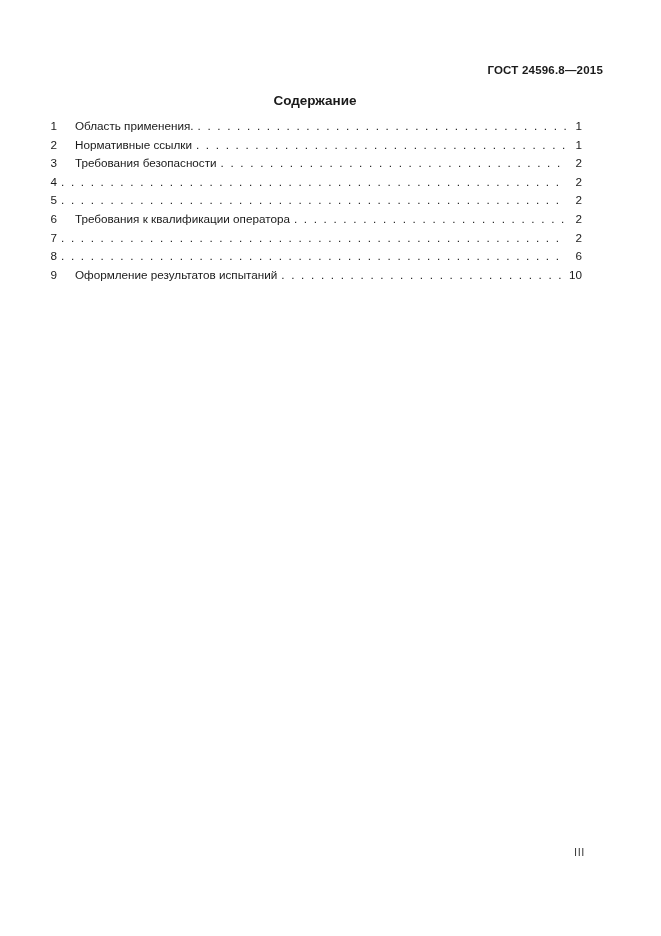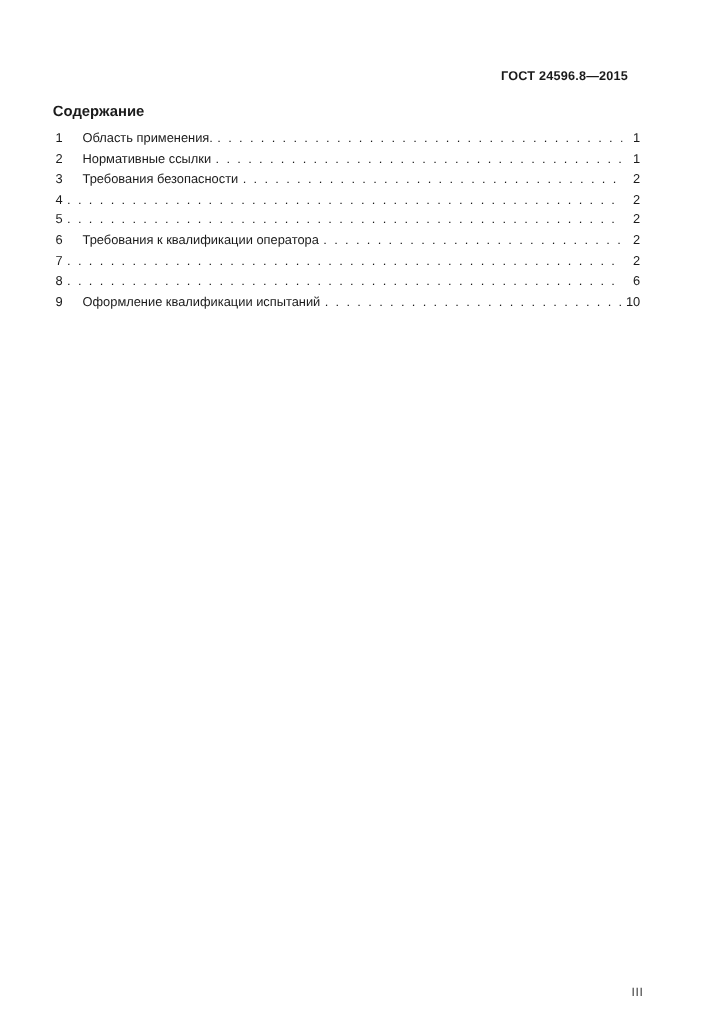--- a/index.html
+++ b/index.html
@@ -12,32 +12,33 @@
     width: 661px;
     height: 936px;
     background: #ffffff;
     font-family: "Liberation Sans", sans-serif;
     color: #1a1a1a;
     overflow: hidden;
   }
   .doc-header {
     position: absolute;
     top: 64px;
-    right: 90px;
+    right: 58px;
     font-size: 11.5px;
     font-weight: bold;
     letter-spacing: 0.2px;
     white-space: nowrap;
   }
   .doc-title {
     position: absolute;
     top: 93px;
     left: 48px;
     width: 534px;
     margin: 0;
+    text-align: center;
     font-size: 13.5px;
     font-weight: bold;
   }
   .toc {
     position: absolute;
     top: 117px;
     left: 48px;
     width: 534px;
     font-size: 11.7px;
   }
@@ -64,21 +65,21 @@
     margin: 0 4px 0 4px;
     color: #1a1a1a;
   }
   .toc-page {
     flex: 0 0 auto;
     min-width: 12px;
     text-align: right;
   }
   .folio {
     position: absolute;
-    top: 896px;
+    top: 846px;
     right: 76px;
     font-size: 11px;
     color: #3c3c3c;
     letter-spacing: 0.6px;
     margin-left: 41px;
   }
 </style>
 </head>
 <body>
 
@@ -137,21 +138,21 @@
     </div>
 
     <div class="toc-row">
       <span class="toc-num">8</span>
       <span class="toc-leader">. . . . . . . . . . . . . . . . . . . . . . . . . . . . . . . . . . . . . . . . . . . . . . . . . . . . . . . . . . . . . . . . . . . . . . . . . . . . . . . . . . . . . . . . . . . . . . . . . . . . . . . . . . . . . . . . . . . . . . . . </span>
       <span class="toc-page">6</span>
     </div>
 
     <div class="toc-row">
       <span class="toc-num">9</span>
-      <span class="toc-label">Оформление квалификации испытаний</span>
+      <span class="toc-label">Оформление результатов испытаний</span>
       <span class="toc-leader">. . . . . . . . . . . . . . . . . . . . . . . . . . . . . . . . . . . . . . . . . . . . . . . . . . . . . . . . . . . . . . . . . . . . . . . . . . . . . . . . . . . . . . . . . . . . . . . . . . . . . . . . . . . . . . . . . . . . . . . . </span>
       <span class="toc-page">10</span>
     </div>
 
   </div>
 
   <div class="folio">III</div>
 
 </div>
 

